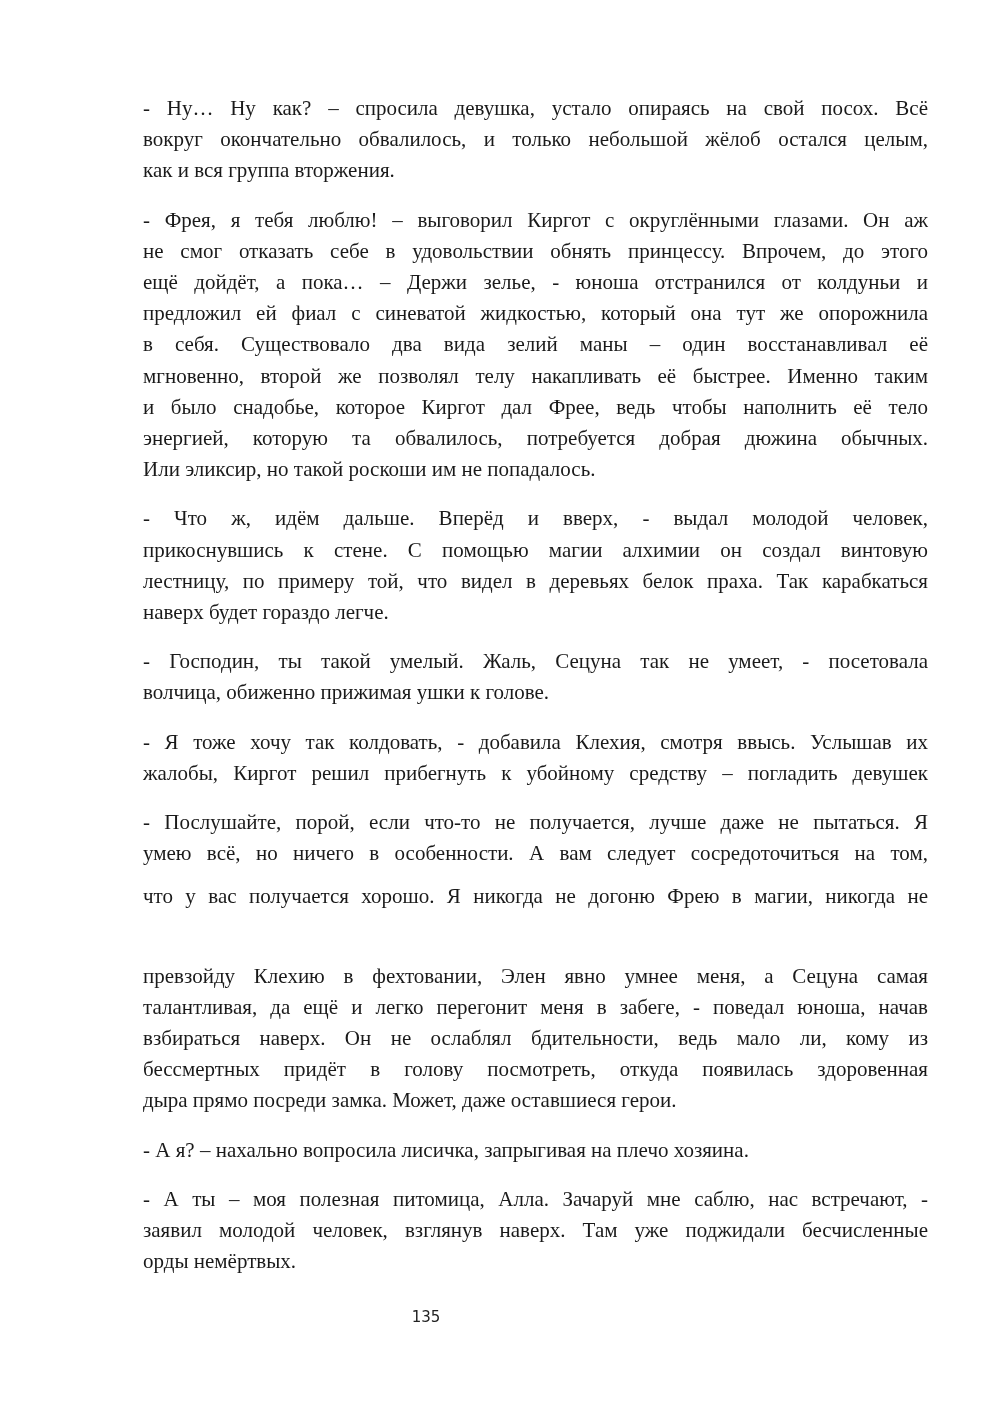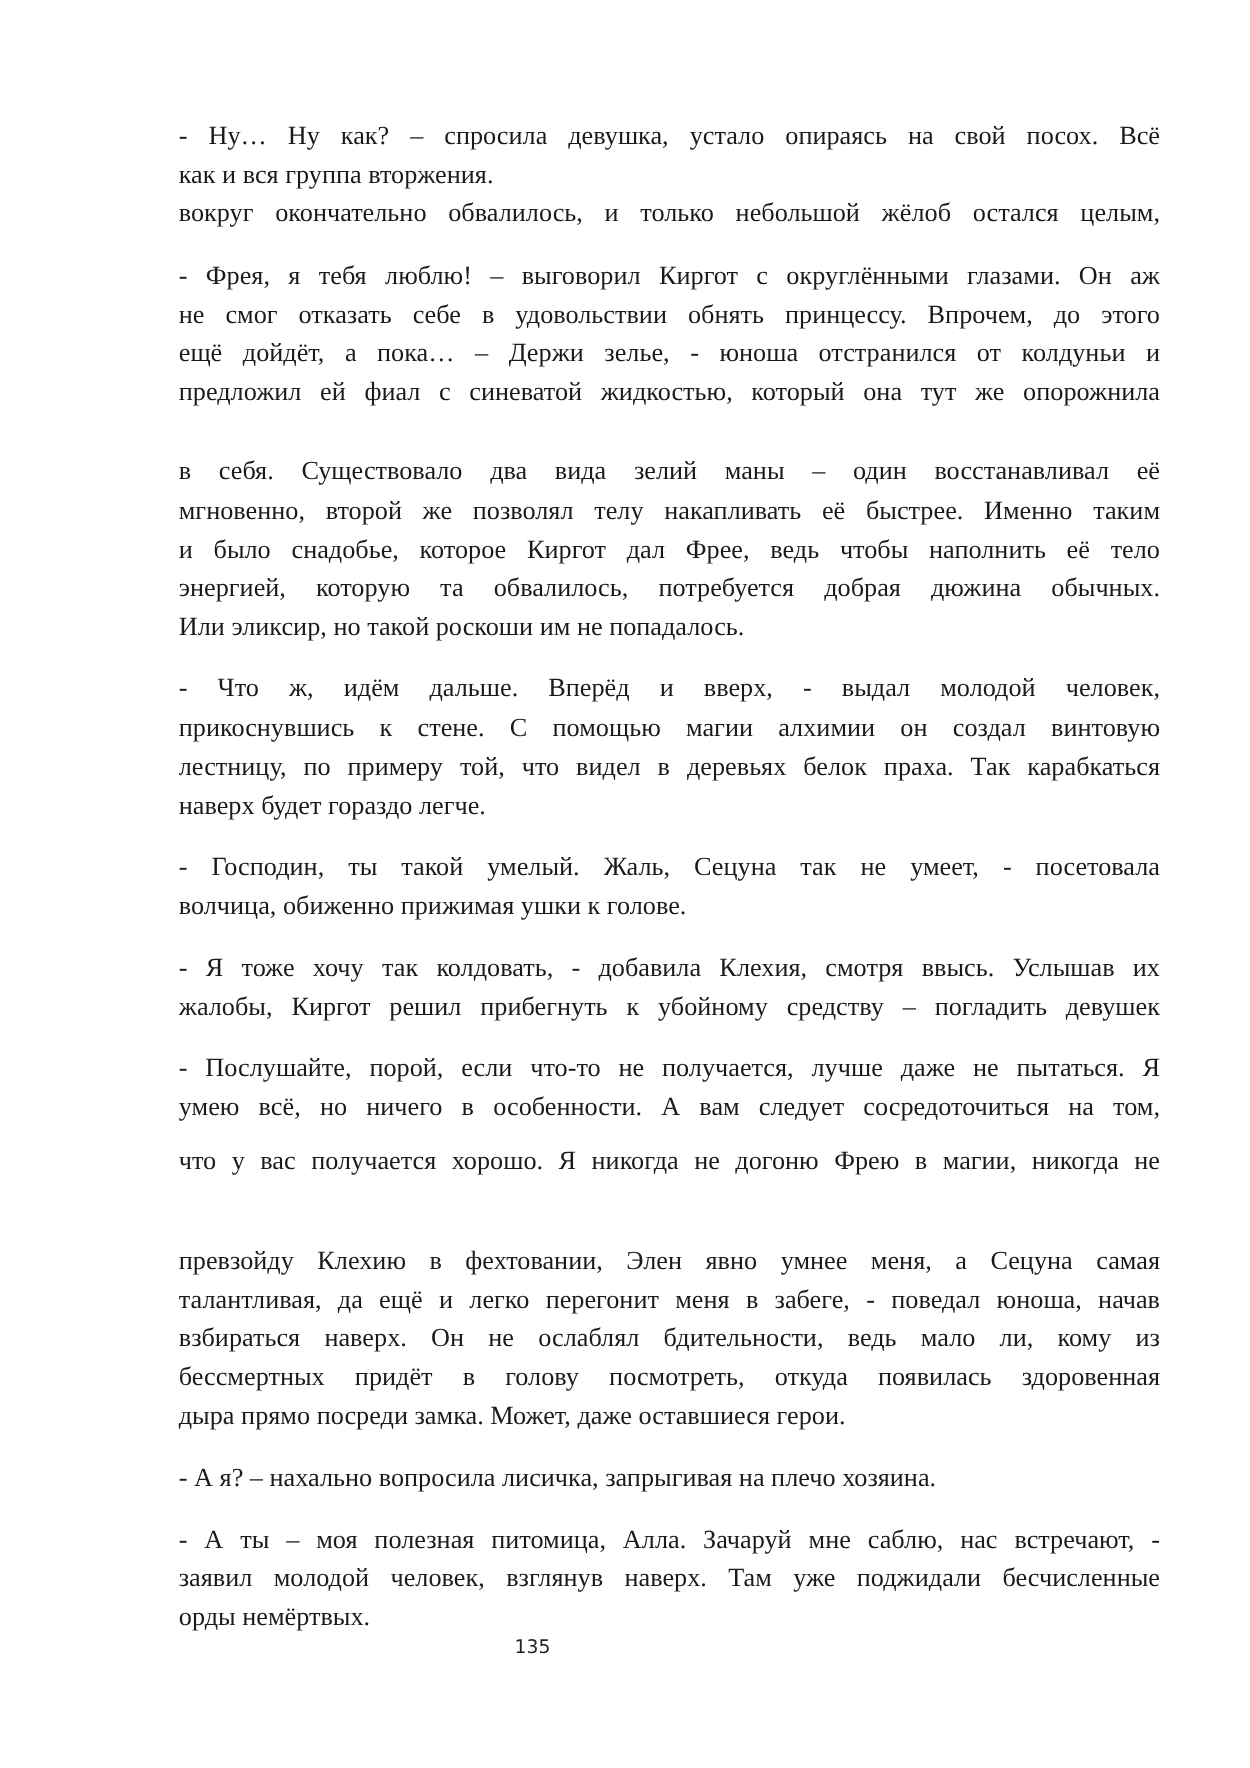--- a/index.html
+++ b/index.html
@@ -46,29 +46,29 @@
       font-size: 15px;
       color: #222;
     }
   </style>
 </head>
 <body>
 
 <div class="page" id="page-body">
     <div class="para">
       <span class="line" style="white-space: normal;">- Ну… Ну как? – спросила девушка, устало опираясь на свой посох. Всё</span>
+      <span class="line" style="white-space: normal;">вокруг окончательно обвалилось, и только небольшой жёлоб остался целым,</span>
       <span class="line last" style="white-space: normal;">как и вся группа вторжения.</span>
-      <span class="line" style="white-space: normal;">вокруг окончательно обвалилось, и только небольшой жёлоб остался целым,</span>
     </div>
     <div class="para">
       <span class="line" style="white-space: normal;">- Фрея, я тебя люблю! – выговорил Киргот с округлёнными глазами. Он аж</span>
       <span class="line" style="white-space: normal;">не смог отказать себе в удовольствии обнять принцессу. Впрочем, до этого</span>
       <span class="line" style="white-space: normal;">ещё дойдёт, а пока… – Держи зелье, - юноша отстранился от колдуньи и</span>
       <span class="line" style="white-space: normal;">предложил ей фиал с синеватой жидкостью, который она тут же опорожнила</span>
-      <span class="line" style="white-space: normal; margin-top: 32px;">в себя. Существовало два вида зелий маны – один восстанавливал её</span>
+      <span class="line" style="white-space: normal;">в себя. Существовало два вида зелий маны – один восстанавливал её</span>
       <span class="line" style="white-space: normal;">мгновенно, второй же позволял телу накапливать её быстрее. Именно таким</span>
       <span class="line" style="white-space: normal;">и было снадобье, которое Киргот дал Фрее, ведь чтобы наполнить её тело</span>
       <span class="line" style="white-space: normal;">энергией, которую та обвалилось, потребуется добрая дюжина обычных.</span>
       <span class="line last" style="white-space: normal;">Или эликсир, но такой роскоши им не попадалось.</span>
     </div>
     <div class="para">
       <span class="line" style="white-space: normal;">- Что ж, идём дальше. Вперёд и вверх, - выдал молодой человек,</span>
       <span class="line" style="white-space: normal;">прикоснувшись к стене. С помощью магии алхимии он создал винтовую</span>
       <span class="line" style="white-space: normal;">лестницу, по примеру той, что видел в деревьях белок праха. Так карабкаться</span>
       <span class="line last" style="white-space: normal;">наверх будет гораздо легче.</span>

